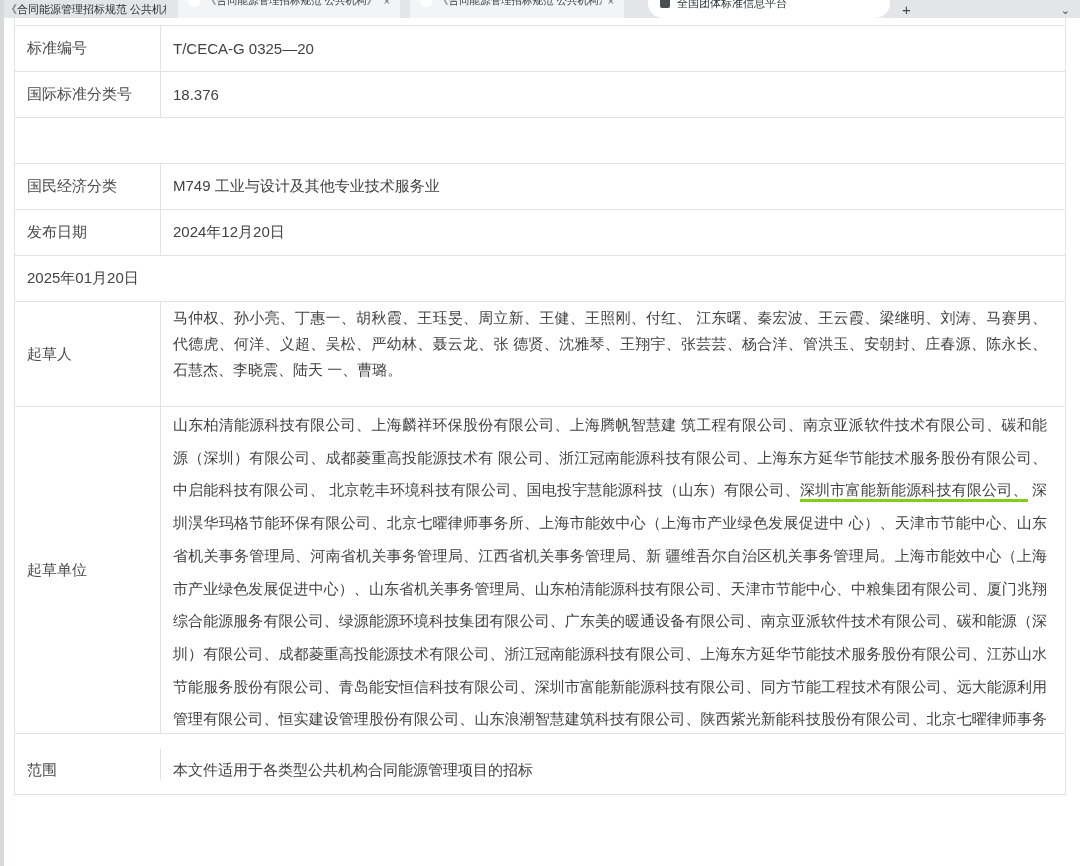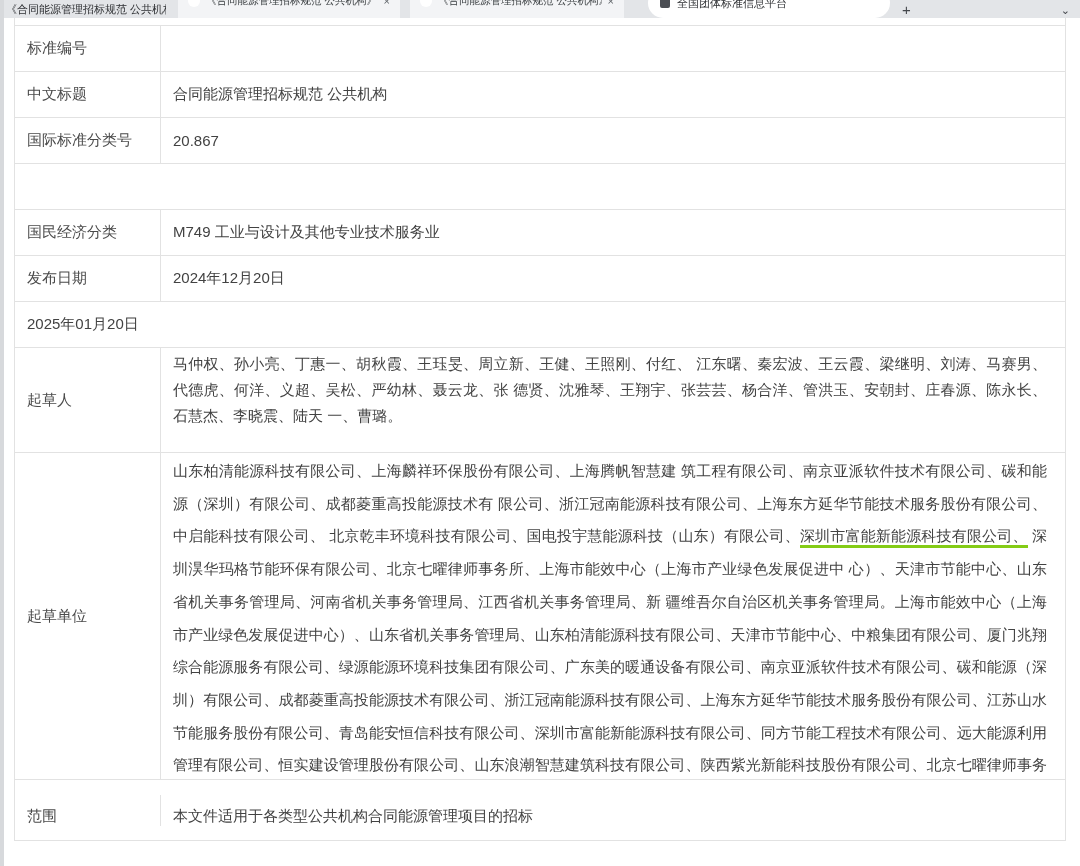--- a/index.html
+++ b/index.html
@@ -98,31 +98,28 @@
       <div class="newtab">+</div>
     </div>
     <div class="strip-chevron">⌄</div>
   </div>
 
   <div class="detail-table">
     <div class="row row-clip"></div>
 
     <div class="row row-single">
       <div class="cell-label">标准编号</div>
+      <div class="cell-value">T/CECA-G 0325—20</div>
     </div>
 
-    <div class="row row-single">
-      <div class="cell-label">中文标题</div>
-      <div class="cell-value">合同能源管理招标规范 公共机构</div>
-    </div>
 
 
     <div class="row row-single">
       <div class="cell-label">国际标准分类号</div>
-      <div class="cell-value">20.867</div>
+      <div class="cell-value">18.376</div>
     </div>
 
     <div class="row row-single">
       <div class="cell-value"></div>
     </div>
 
     <div class="row row-single">
       <div class="cell-label">国民经济分类</div>
       <div class="cell-value">M749 工业与设计及其他专业技术服务业</div>
     </div>

